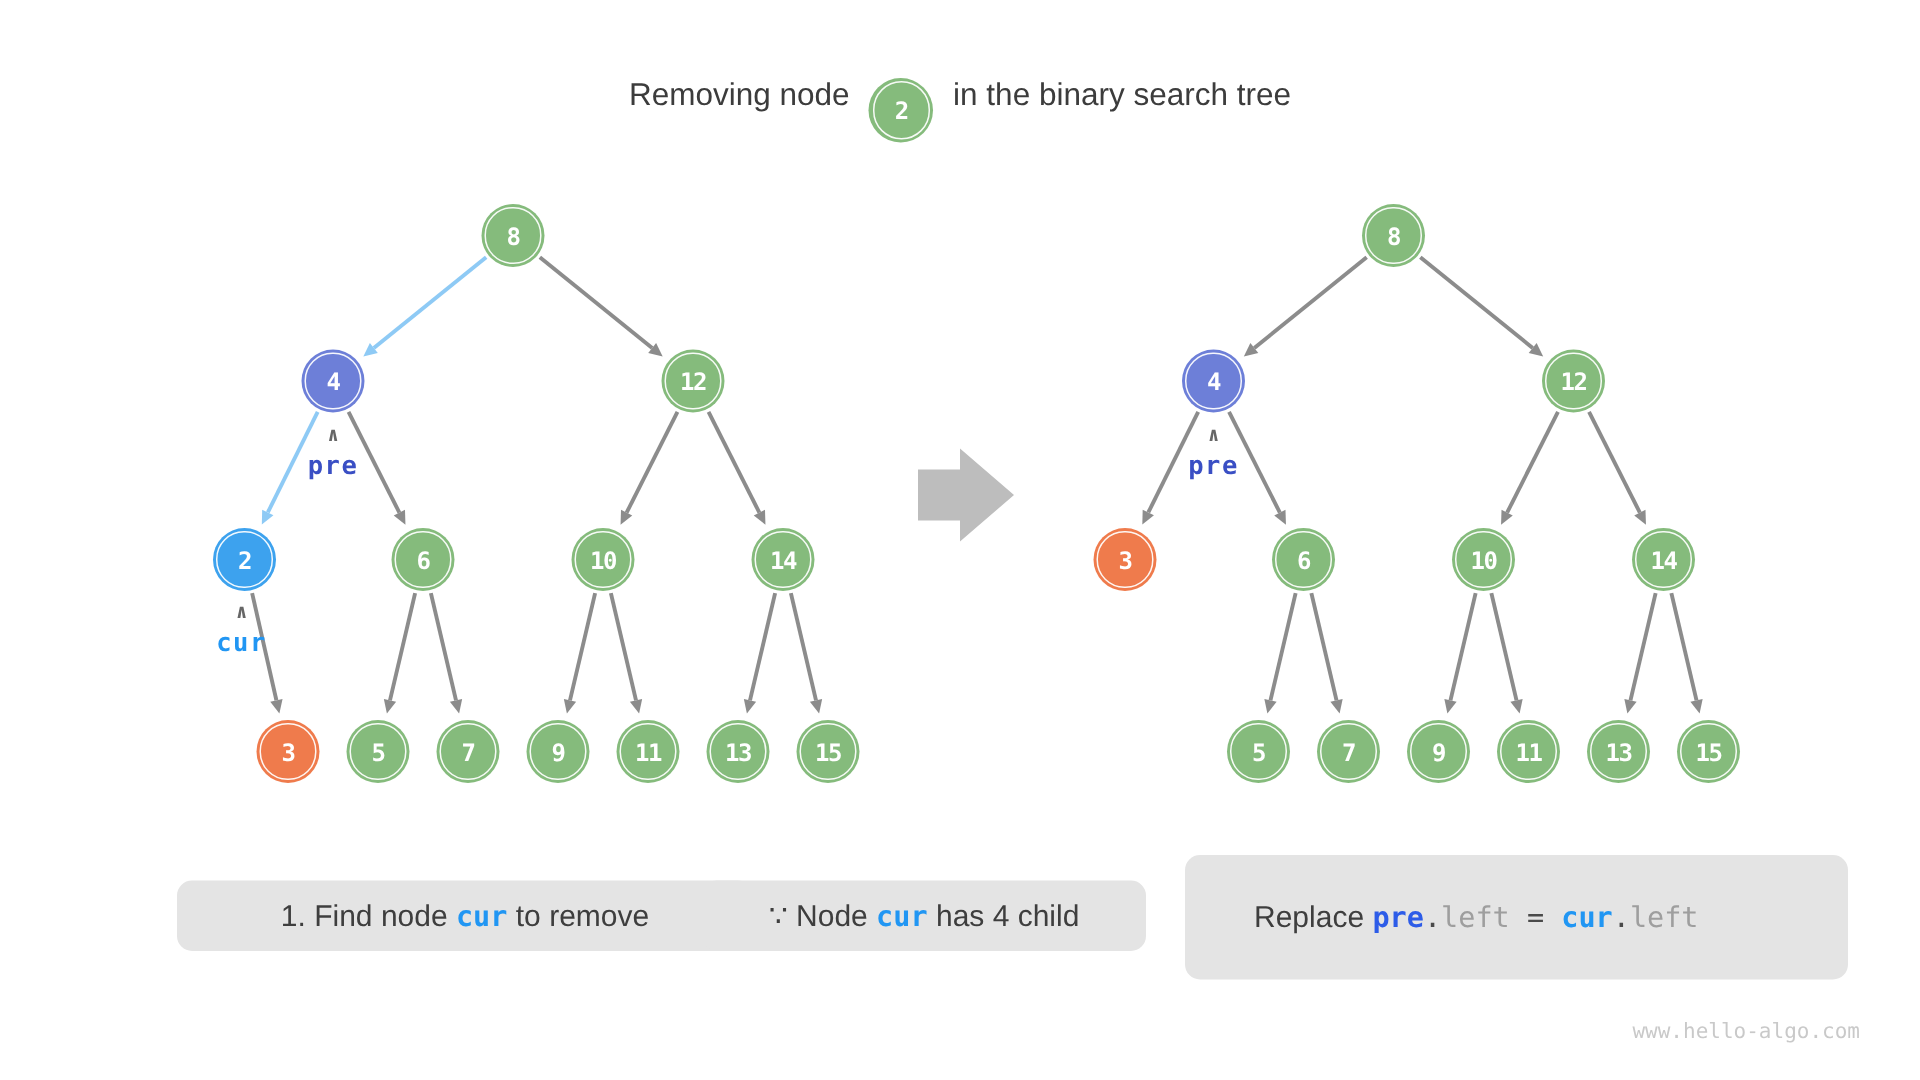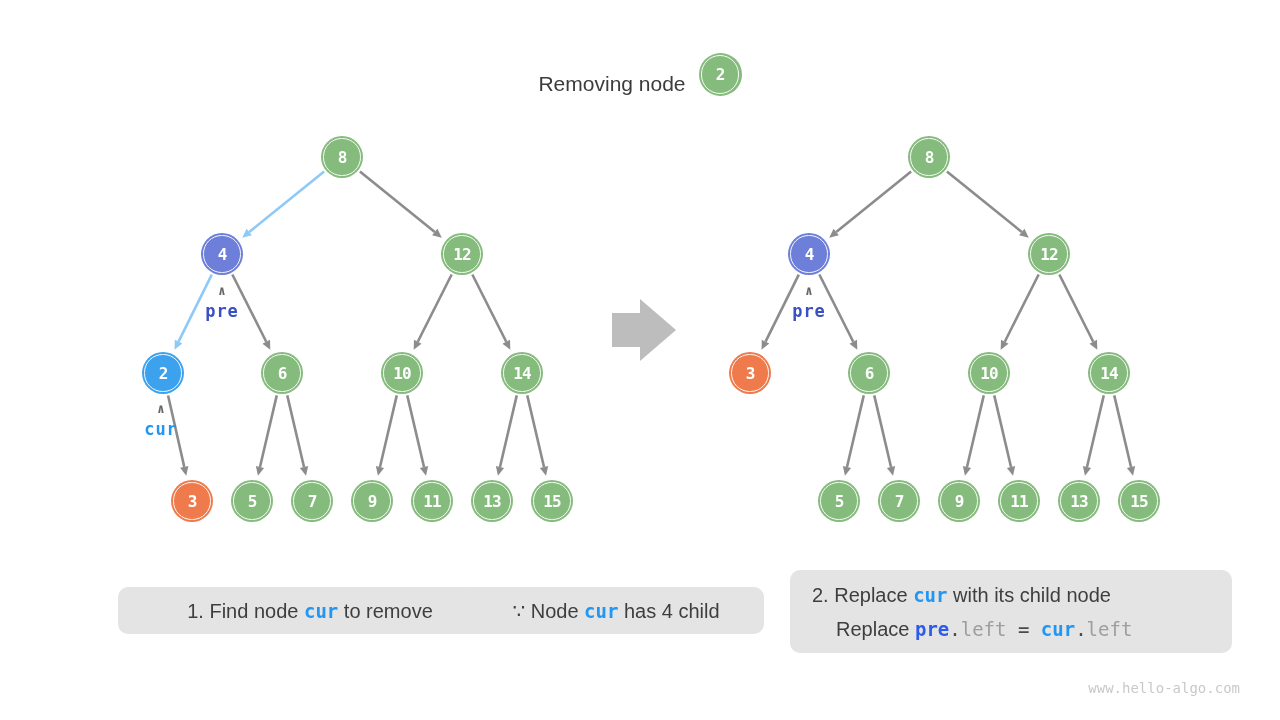--- a/index.html
+++ b/index.html
@@ -4,21 +4,21 @@
 <style>
   html,body{margin:0;padding:0;}
   body{
     width:1280px;height:720px;position:relative;overflow:hidden;
     background:#ffffff;
     font-family:"Liberation Sans", sans-serif;
   }
   
   #title-row{
     position:absolute;top:52px;left:0;width:1280px;height:44px;
-    display:flex;align-items:flex-end;justify-content:center;gap:13px;
+    display:flex;align-items:flex-start;justify-content:center;gap:13px;
   }
   .title-text{font-size:21px;color:#3c3c3c;}
   
   .node{
     position:absolute;width:42px;height:42px;border-radius:50%;
     display:flex;align-items:center;justify-content:center;
     color:#ffffff;font-family:"DejaVu Sans Mono", monospace;
     font-size:16px;font-weight:bold;letter-spacing:-1px;
     box-sizing:border-box;
   }
@@ -63,20 +63,21 @@
   }
 </style>
 </head>
 <body>
 
 <div id="title-row">
   <span class="title-text">Removing node</span>
   <div class="node" id="title-node" style="background: rgb(133, 187, 124);">
     <span>2</span>
   </div>
+  <span class="title-text">in the binary search tree</span>
 </div>
 
 <svg id="edges-svg" width="1280" height="720">
     <line x1="324.11295891386015" y1="171.4586915446297" x2="249.21941034847364" y2="231.99764330165047" stroke="#8ecaf5" stroke-width="2.6"></line>
     <polygon points="242.22013340172327,237.65539216694035 246.5791275446717,228.73131405983364 251.85969315227558,235.2639725434673" fill="#8ecaf5"></polygon>
     <line x1="359.88704108613985" y1="171.4586915446297" x2="434.7805896515264" y2="231.99764330165047" stroke="#8c8c8c" stroke-width="2.6"></line>
     <polygon points="441.7798665982767,237.65539216694035 432.14030684772445,235.2639725434673 437.4208724553283,228.73131405983364" fill="#8c8c8c"></polygon>
     <line x1="211.7834106199645" y1="274.60634129193596" x2="178.54698383918443" y2="341.642524120967" stroke="#8ecaf5" stroke-width="2.6"></line>
     <polygon points="174.54918799482272,349.70587506128976 174.78408673370046,339.77688606026487 182.3098809446684,343.5081621816691" fill="#8ecaf5"></polygon>
     <line x1="232.35488736586083" y1="274.537193275624" x2="266.24256270412485" y2="341.7477493631809" stroke="#8c8c8c" stroke-width="2.6"></line>
@@ -161,17 +162,16 @@
     <div class="ptr-text" style="left: 809px; top: 303px; color: rgb(58, 79, 196);">pre</div>
   </div>
 <div id="captions-layer">
     <div class="caption-box caption-center" style="left: 118px; top: 587px; width: 384px; height: 47px; background: rgb(228, 228, 228);">
       <div class="caption-line"><span class="seg-dark">1. Find node </span><span class="seg-cur">cur</span><span class="seg-dark"> to remove</span></div>
     </div>
     <div class="caption-box caption-center" style="left: 468px; top: 587px; width: 296px; height: 47px; background: rgb(228, 228, 228);">
       <div class="caption-line"><span class="seg-dark">∵ Node </span><span class="seg-cur">cur</span><span class="seg-dark"> has 4 child</span></div>
     </div>
     <div class="caption-box caption-left" style="left: 790px; top: 570px; width: 442px; height: 83px; background: rgb(228, 228, 228);">
-      <div class="caption-line"><span class="seg-dark">2. Replace </span><span class="seg-cur">cur</span><span class="seg-dark"> with its child node</span></div>
       <div class="caption-line indented"><span class="seg-dark">Replace </span><span class="seg-pre">pre</span><span class="seg-code-dark">.</span><span class="seg-code-gray">left</span><span class="seg-code-dark"> = </span><span class="seg-cur">cur</span><span class="seg-code-dark">.</span><span class="seg-code-gray">left</span></div>
     </div>
   </div>
 <div id="watermark">www.hello-algo.com</div>
 
 </body></html>

